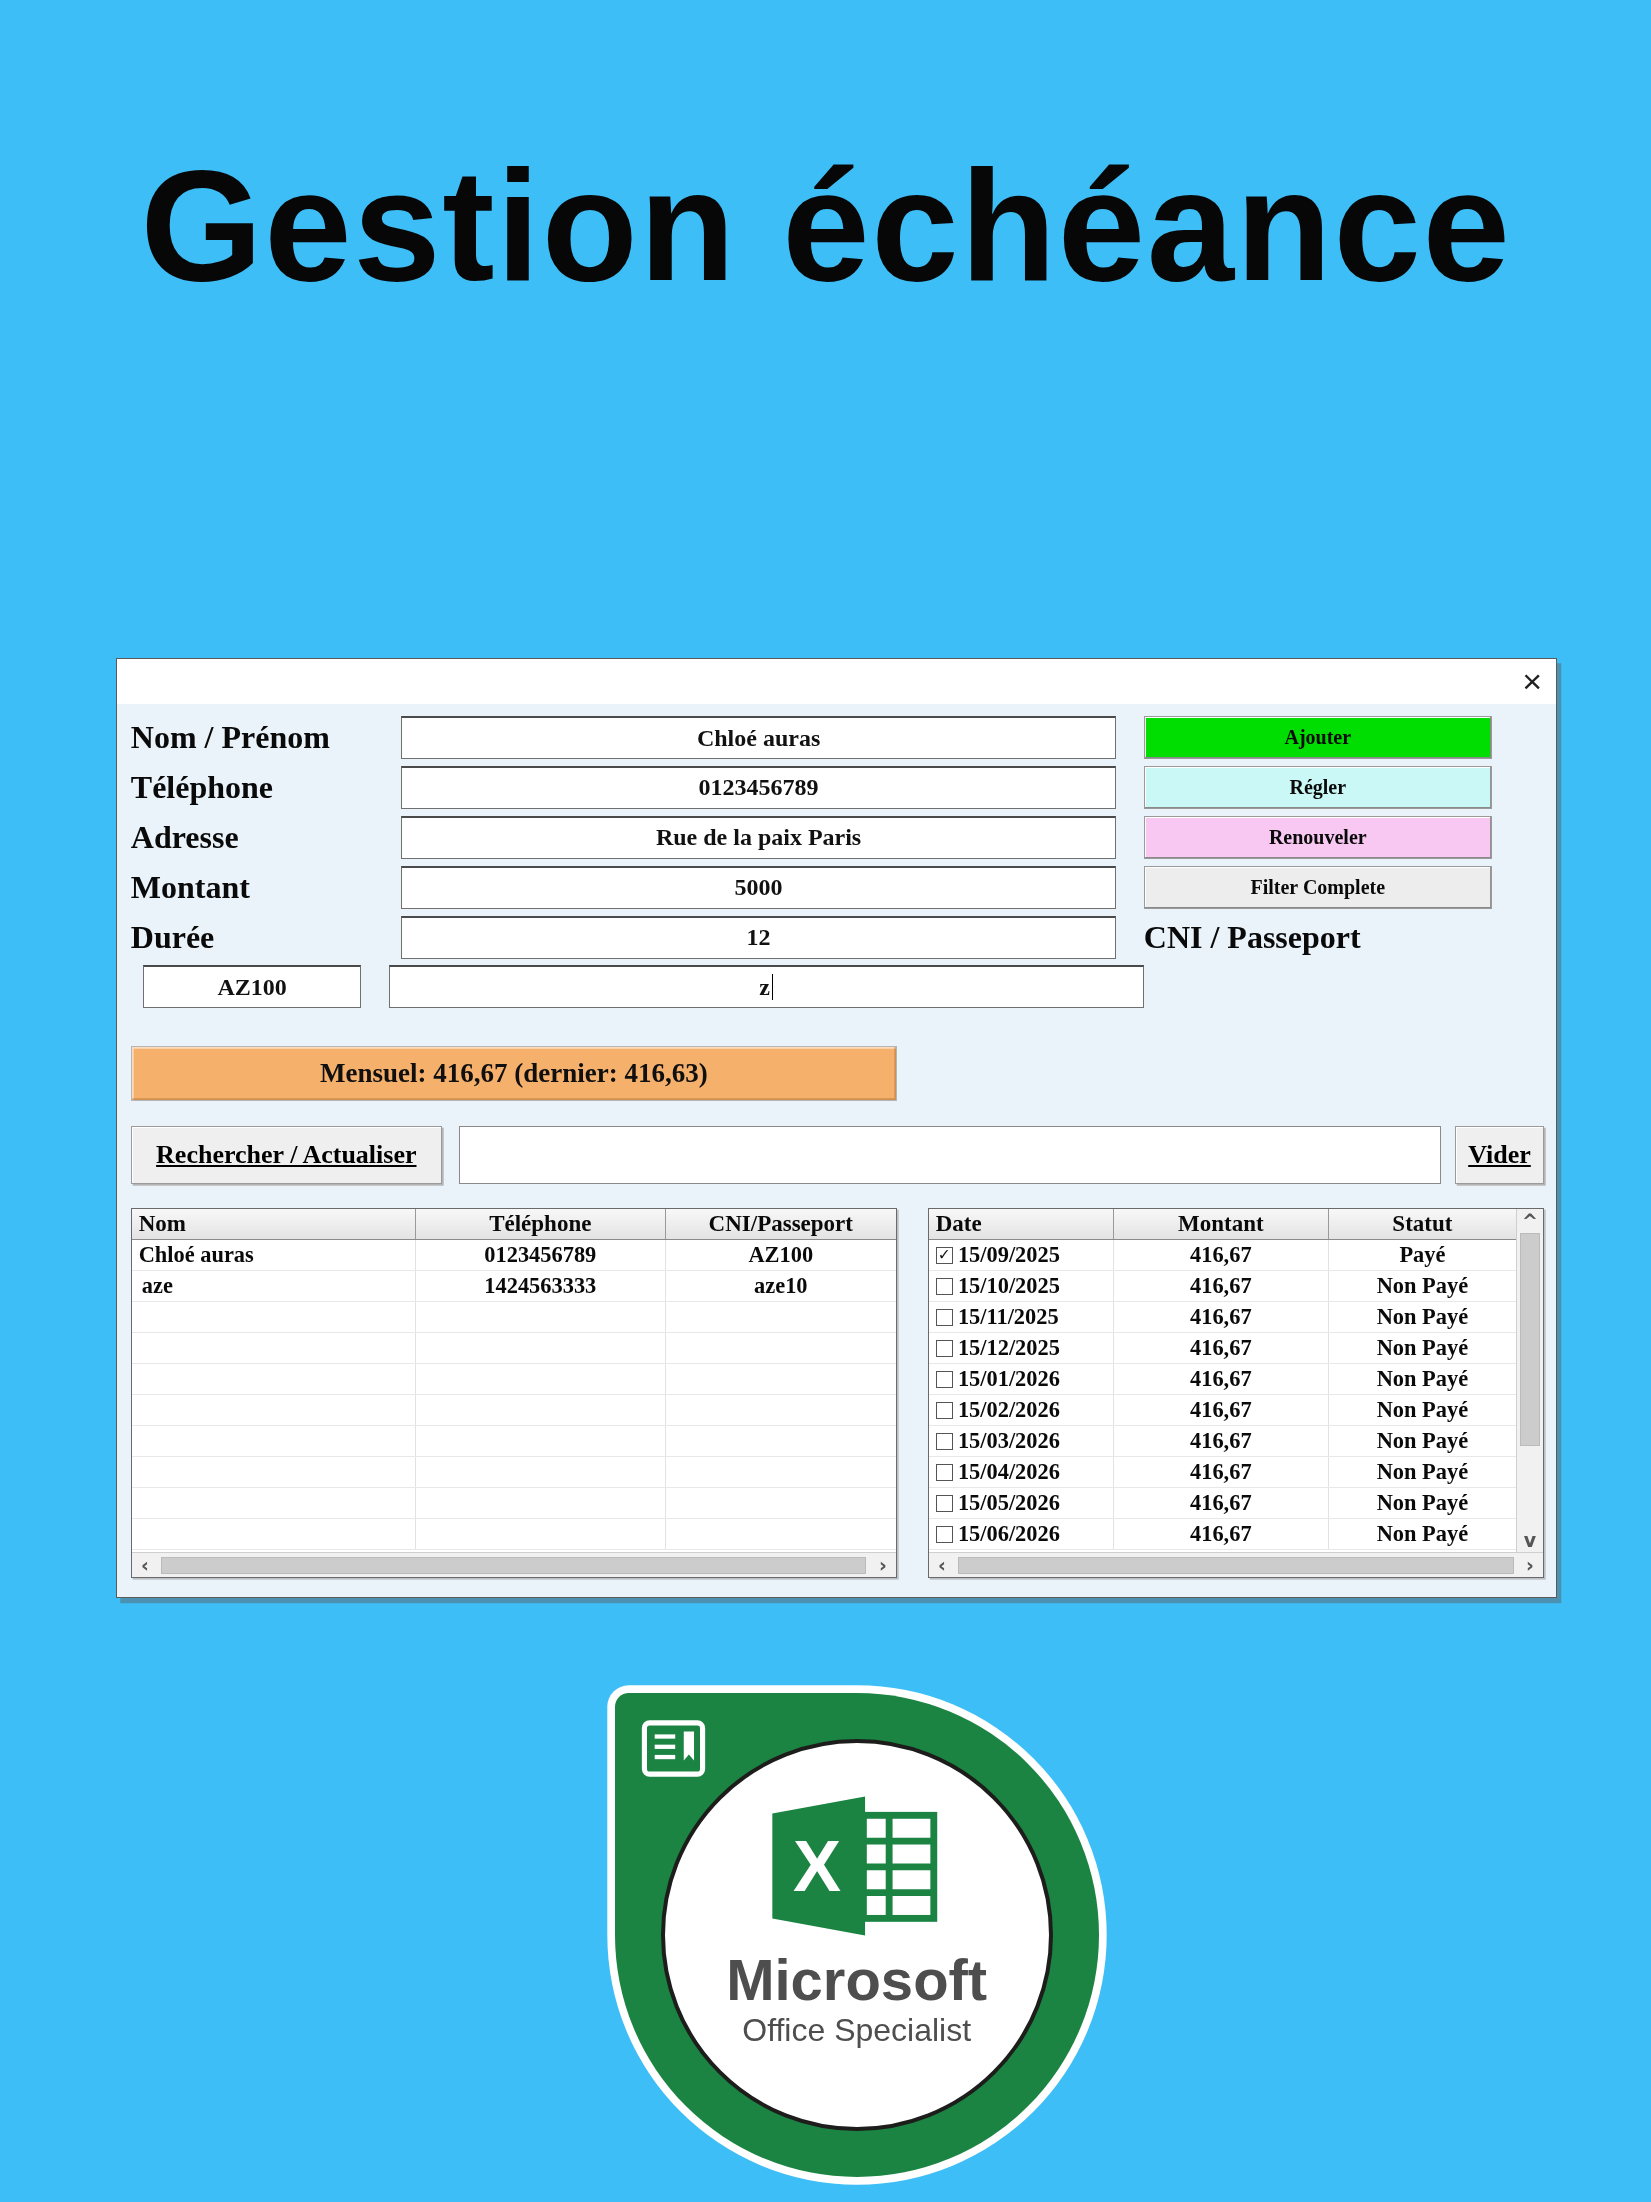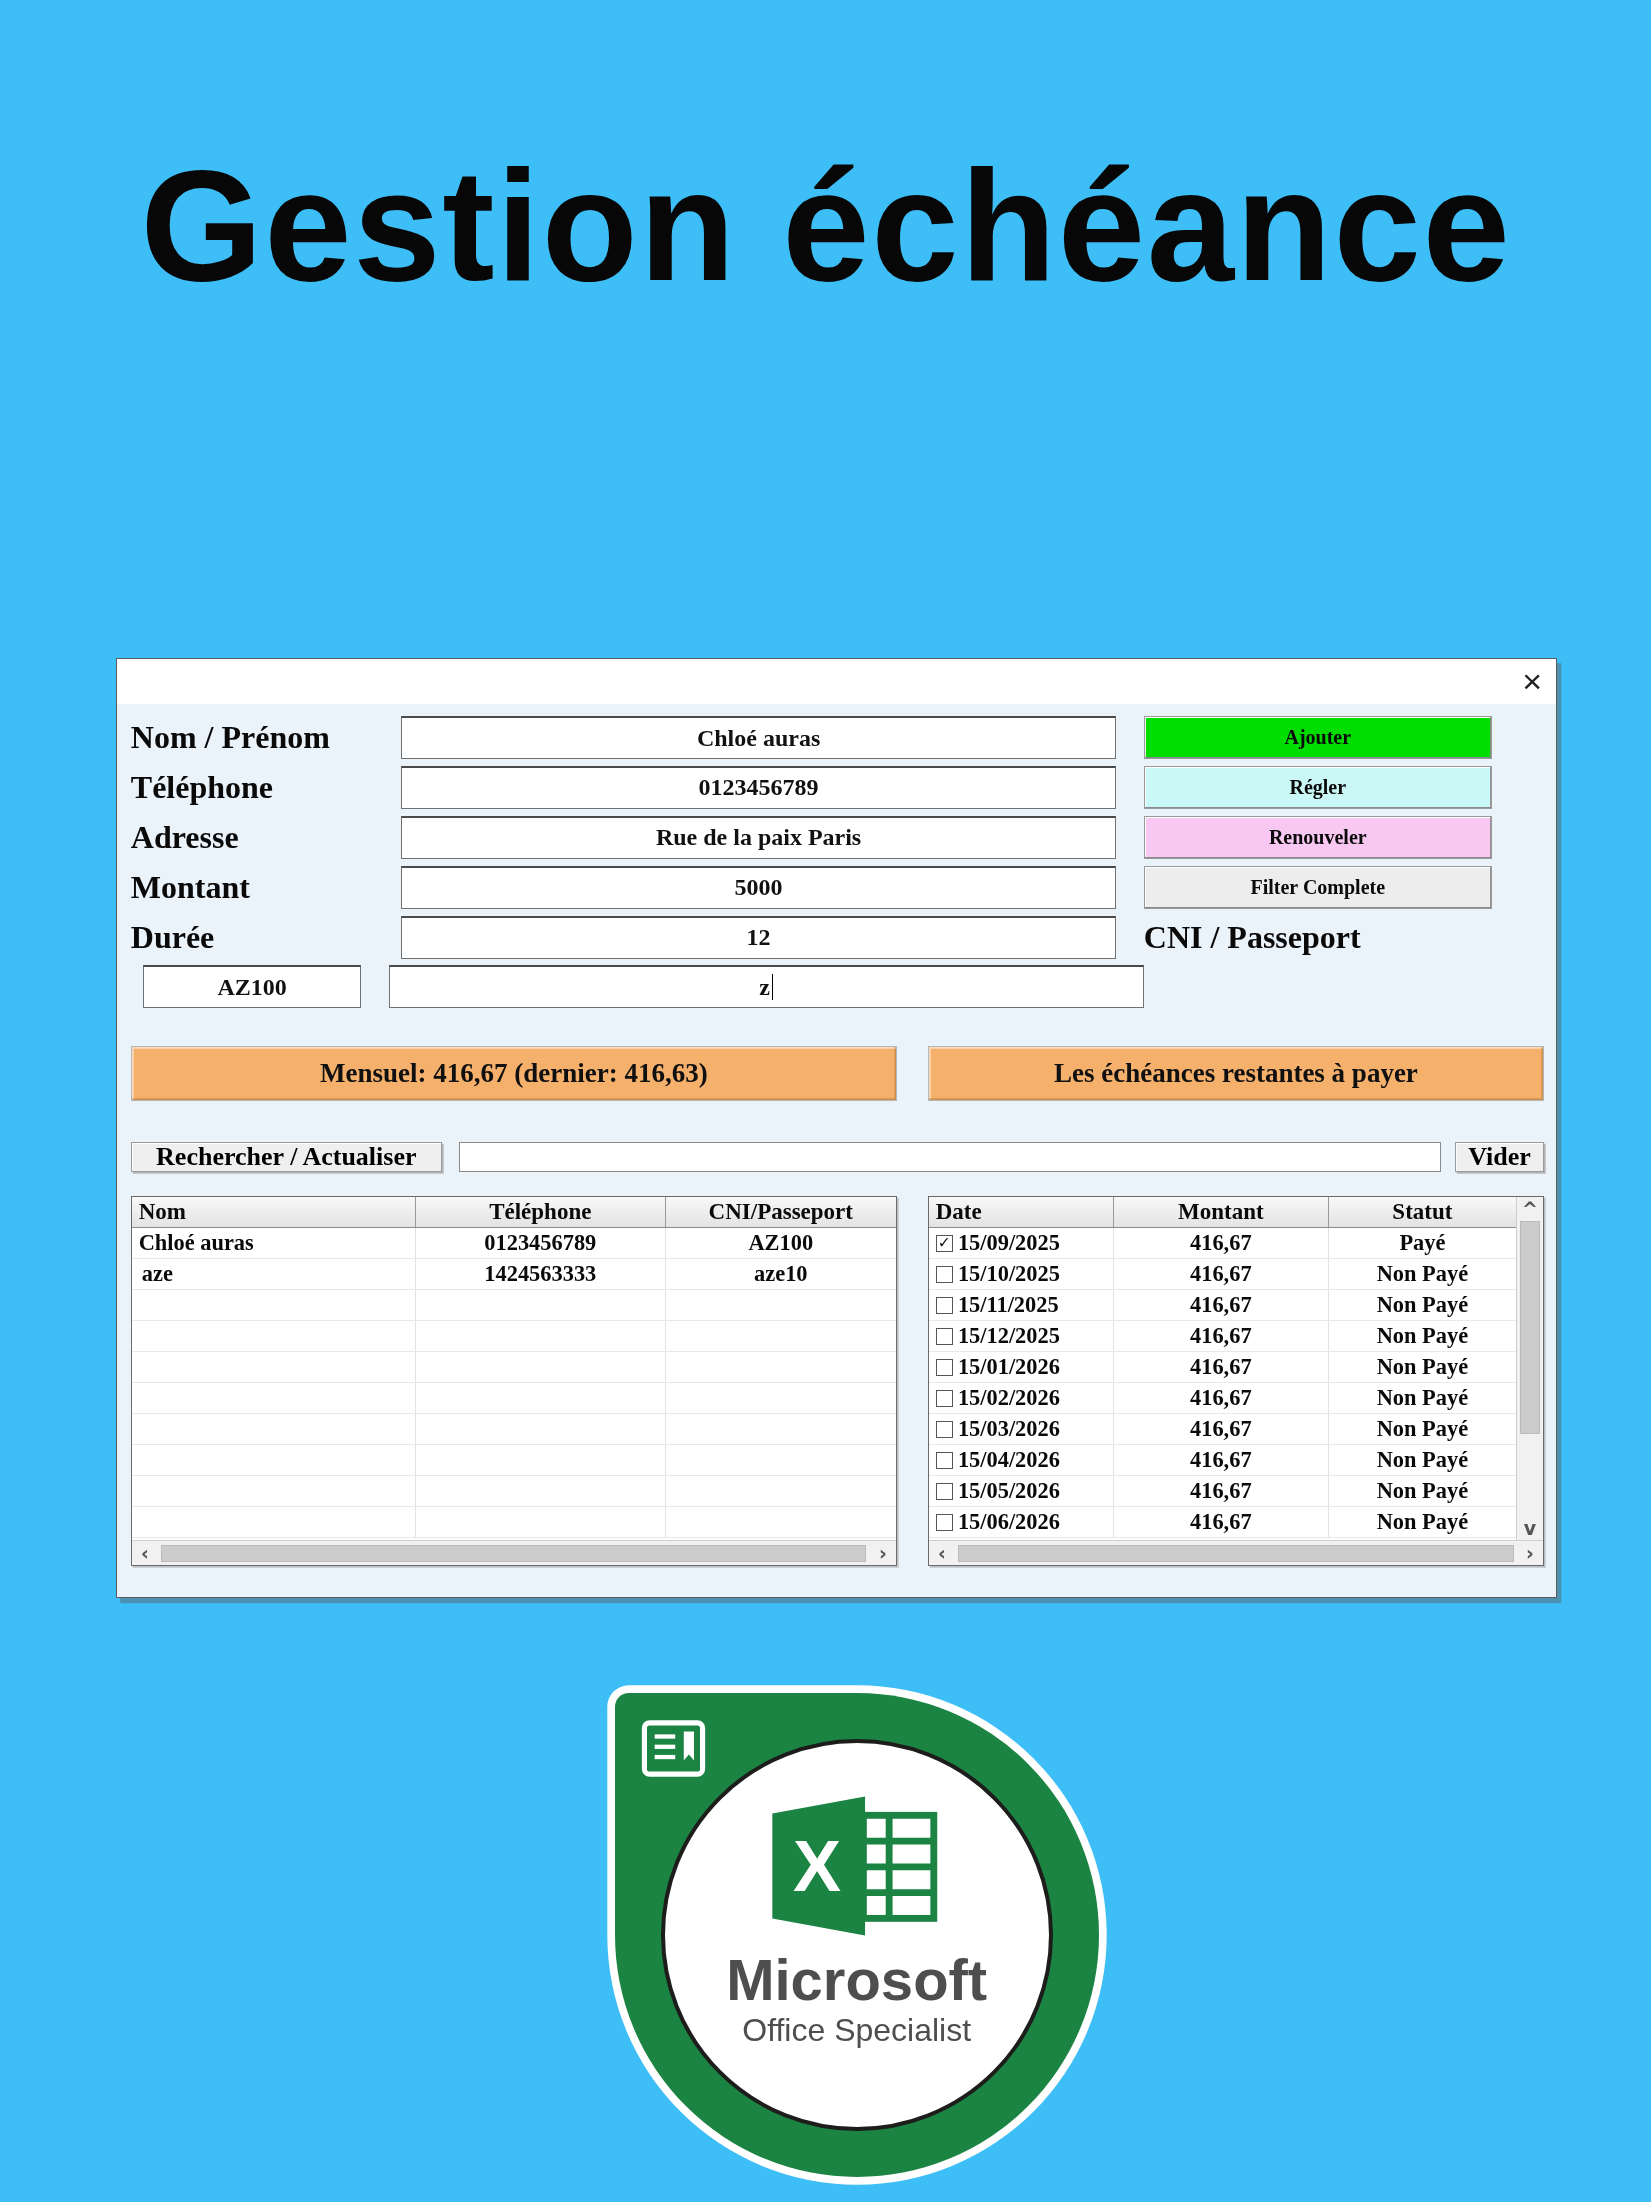--- a/index.html
+++ b/index.html
@@ -95,21 +95,21 @@
     background:var(--orange);
     border:1.7px solid #b5b5b5;
     box-shadow:inset -1.7px -1.7px 0 rgba(140,90,30,.35), inset 1.7px 1.7px 0 rgba(255,255,255,.55);
     height:55px;display:flex;align-items:center;justify-content:center;
     font-weight:bold;font-size:27px;color:#101010;
   }
   .banner-left{flex:0 0 766px;}
   .banner-right{flex:1;}
 
   
-  .search-row{display:flex;margin-top:41px;align-items:stretch;height:30px;}
+  .search-row{display:flex;margin-top:25px;align-items:stretch;height:58px;text-decoration:underline;}
   .search-btn{
     flex:0 0 311px;background:#efefef;
     border:1.7px solid #9a9a9a;box-shadow:1.7px 1.7px 0 #b5b5b5, inset 0.9px 0.9px 0 #fff;
     display:flex;align-items:center;justify-content:center;
     font-weight:bold;font-size:26px;cursor:pointer;
   }
   .search-input{
     flex:1;margin-left:17px;margin-right:13.8px;
     background:#fff;border:1.7px solid #8a8a8a;
     font-weight:bold;font-size:24px;padding:0 8.6px;
@@ -238,21 +238,20 @@
       <div class="flabel">CNI / Passeport</div>
       <div class="ffield fcol2">AZ100</div>
       <div class="side-input">
         <span>z</span>
           <span class="caret"></span>
       </div>
     </div>
 
     <div class="banner-row">
       <div class="banner banner-left">Mensuel: 416,67 (dernier: 416,63)</div>
-      <div class="banner banner-right">Les échéances restantes à payer</div>
     </div>
 
     <div class="search-row">
       <div class="search-btn">Rechercher / Actualiser</div>
       <input class="search-input" type="text" value="" style="">
       <div class="vider-btn">Vider</div>
     </div>
 
     <div class="tables-row">
 

